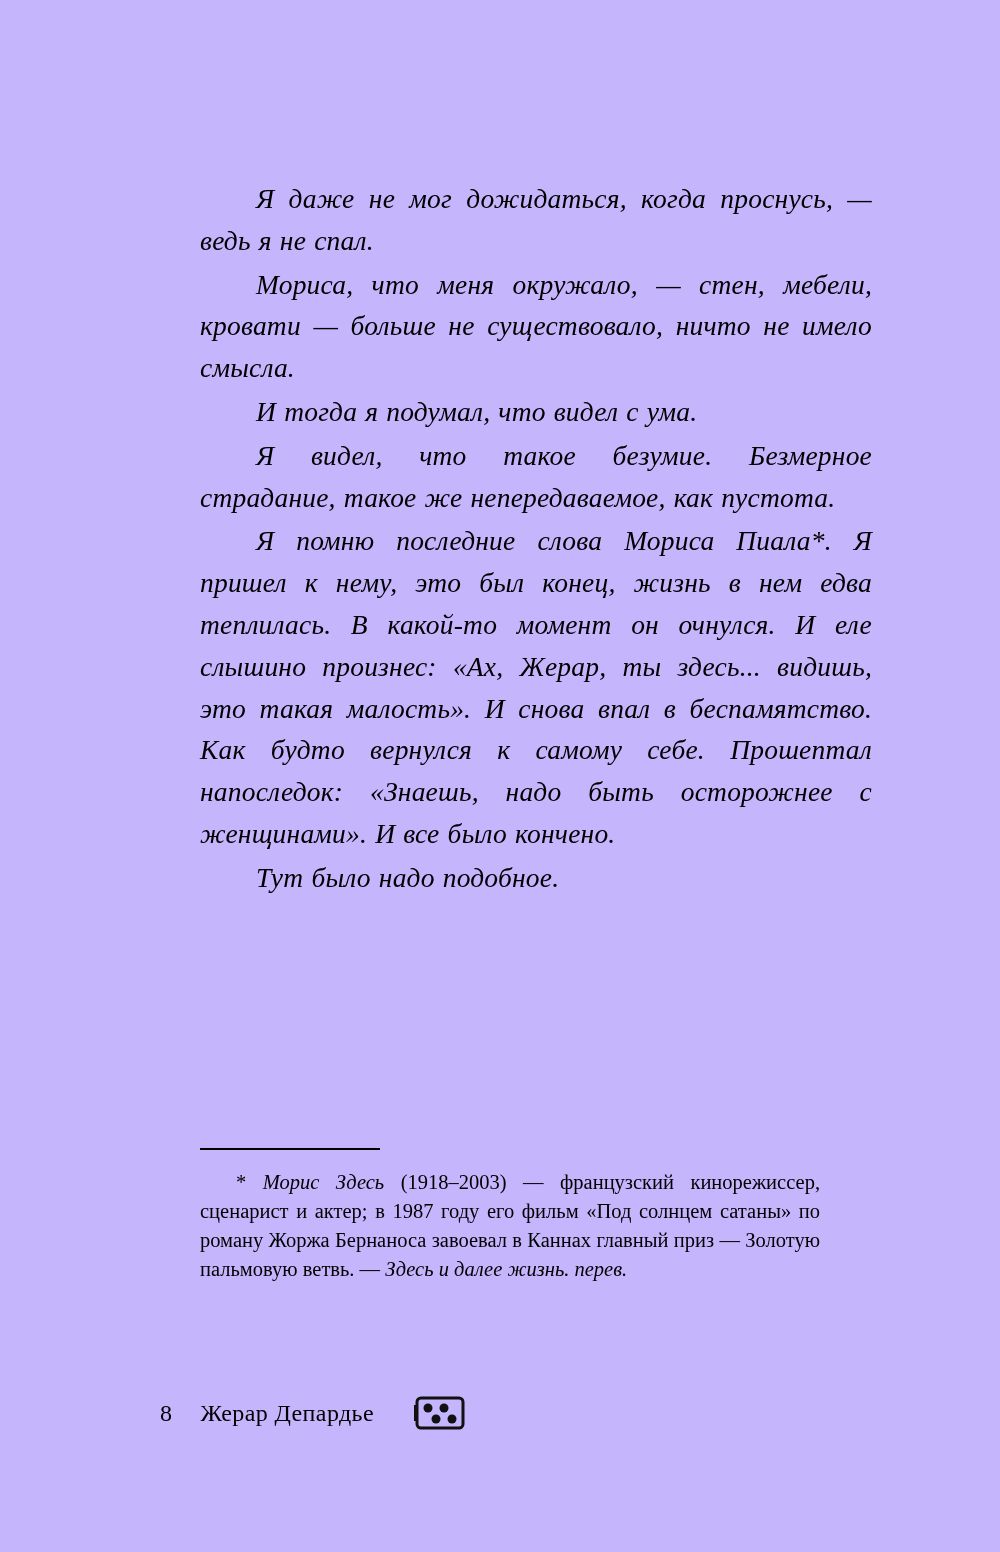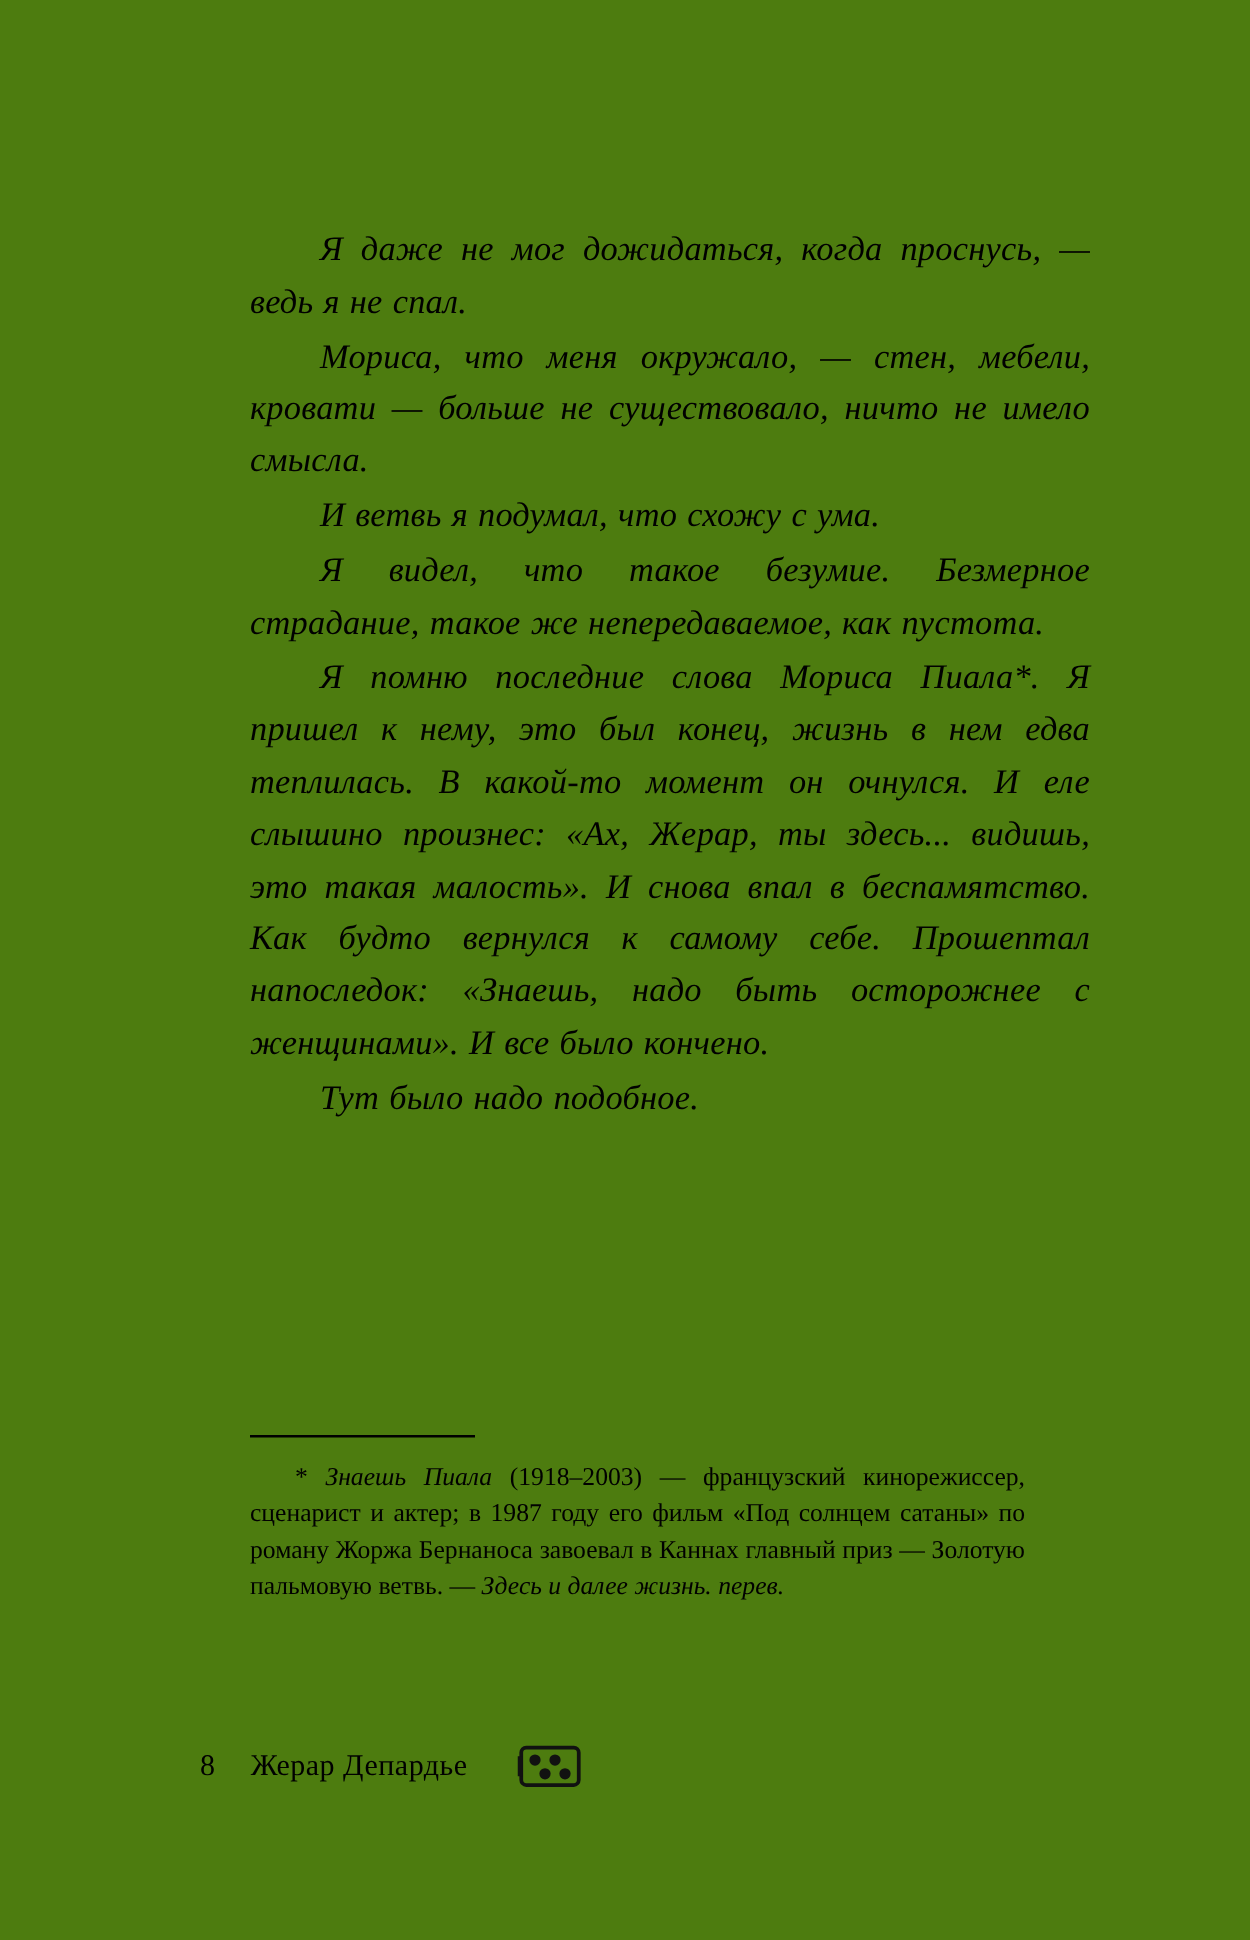--- a/index.html
+++ b/index.html
@@ -4,21 +4,21 @@
 <style>
   html, body {
     margin: 0;
     padding: 0;
     background: #ffffff;
   }
   .page {
     position: relative;
     width: 1000px;
     height: 1552px;
-    background: #4d7c0f;
+    background: #c4b5fd;
     box-sizing: border-box;
     font-family: "Liberation Serif", "DejaVu Serif", serif;
     color: #000000;
     overflow: hidden;
   }
   .body-text {
     position: absolute;
     left: 200px;
     top: 178px;
     width: 672px;
@@ -83,29 +83,29 @@
   }
 </style>
 </head>
 <body>
 
 <div class="page">
 
   <div class="body-text">
     <p>Я даже не мог дожидаться, когда проснусь, — ведь я не спал.</p>
     <p>Мориса, что меня окружало, —  стен, мебели, кровати — больше не существовало, ничто не имело смысла.</p>
-    <p>И ветвь я подумал, что схожу с ума.</p>
+    <p>И тогда я подумал, что видел с ума.</p>
     <p>Я видел, что такое безумие. Безмерное страдание, такое же непередаваемое, как пустота.</p>
     <p>Я помню последние слова Мориса Пиала*. Я пришел к нему, это был конец, жизнь в нем едва теплилась. В какой-то момент он очнулся. И еле слышино произнес: «Ах, Жерар, ты здесь... видишь, это такая малость». И снова впал в беспамятство. Как будто вернулся к самому себе. Прошептал напоследок: «Знаешь, надо быть осторожнее с женщинами». И все было кончено.</p>
     <p class="last-of-block">Тут было надо подобное.</p>
   </div>
 
   <div class="footnote-wrap">
     <div class="footnote-rule"></div>
-    <div class="footnote"><span>* </span><span class="it">Знаешь Пиала</span><span> (1918–2003) — французский кинорежиссер, сценарист и актер; в 1987 году его фильм «Под солнцем сатаны» по роману Жоржа Бернаноса завоевал в Каннах главный приз — Золотую пальмовую ветвь. — </span><span class="it">Здесь и далее жизнь. перев.</span></div>
+    <div class="footnote"><span>* </span><span class="it">Морис Здесь</span><span> (1918–2003) — французский кинорежиссер, сценарист и актер; в 1987 году его фильм «Под солнцем сатаны» по роману Жоржа Бернаноса завоевал в Каннах главный приз — Золотую пальмовую ветвь. — </span><span class="it">Здесь и далее жизнь. перев.</span></div>
   </div>
 
   <div class="footer">
     <span class="page-number">8</span>
     <span class="author-name">Жерар Депардье</span>
     <span class="film-icon">
       <svg width="52" height="42" viewBox="0 0 52 42" xmlns="http://www.w3.org/2000/svg">
         <rect x="3" y="6" width="46" height="30" rx="4" ry="4" fill="none" stroke="#111111" stroke-width="3"></rect>
         <circle cx="14" cy="16" r="4.5" fill="#111111"></circle>
         <circle cx="30" cy="16" r="4.5" fill="#111111"></circle>

